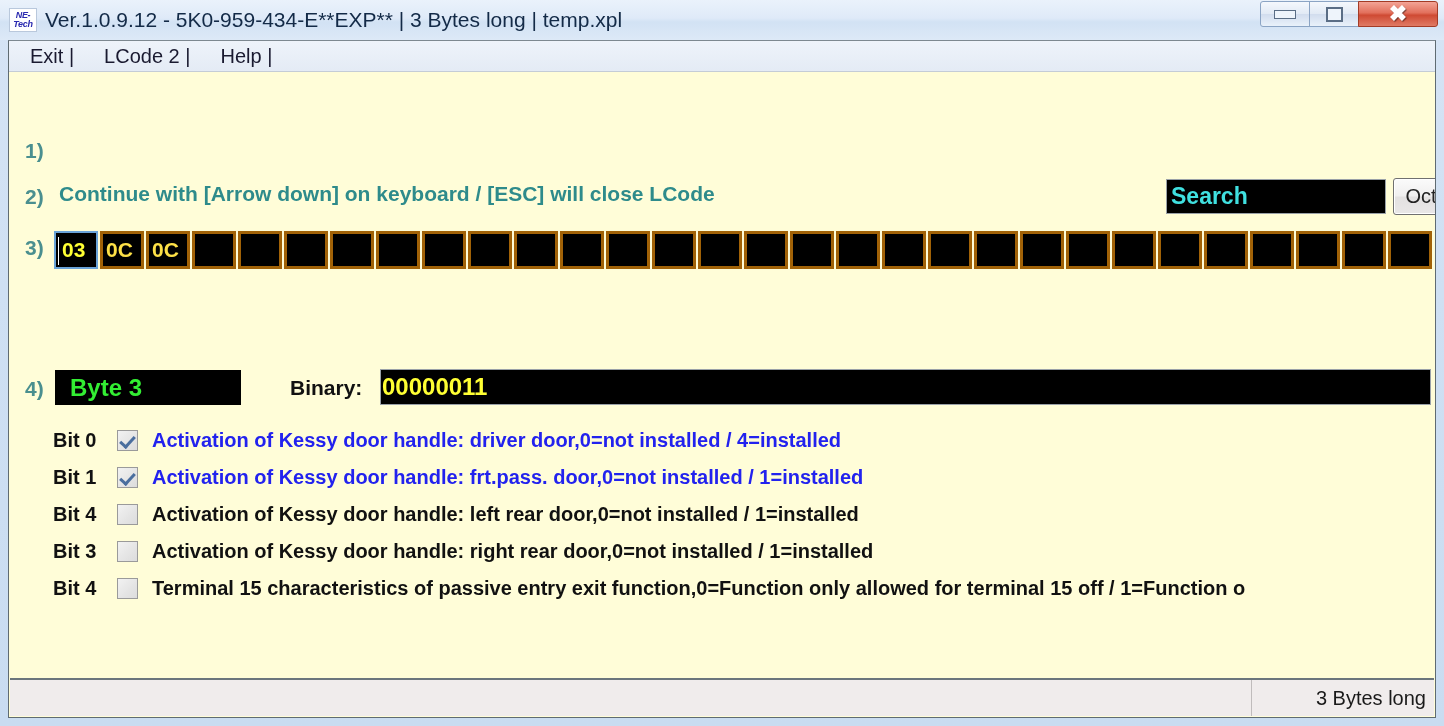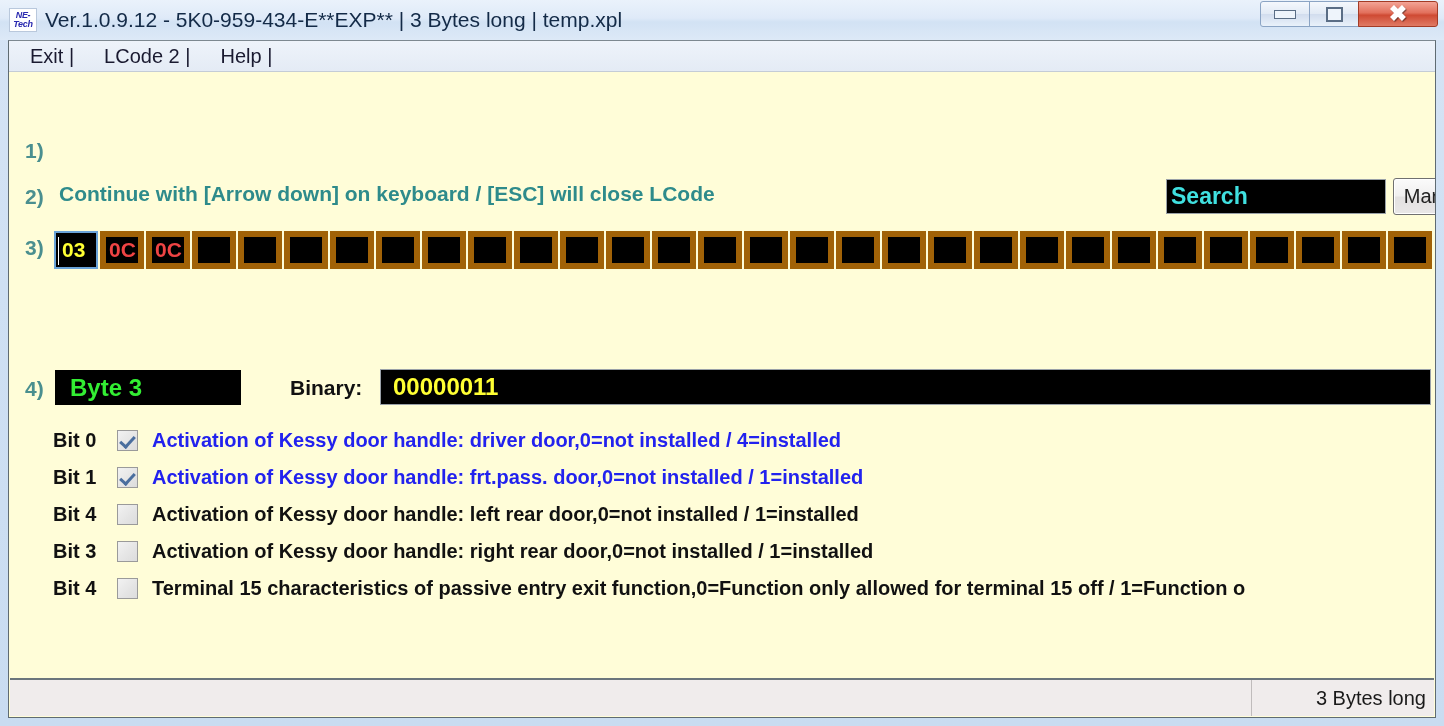--- a/index.html
+++ b/index.html
@@ -190,28 +190,28 @@
 
   
   #bytes-row {
     position: absolute;
     left: 45px; top: 159px;
     display: flex;
   }
   .byte-box {
     width: 44px; height: 38px;
     background: #000000;
-    border: 6px solid #a16207;
+    border: 3px solid #a16207;
     box-sizing: border-box;
     margin-right: 2px;
     display: flex; align-items: center; justify-content: flex-start;
     font-size: 21px; font-weight: bold;
     font-family: "Liberation Sans", sans-serif;
     padding-left: 3px;
-    color: #ef4444;
+    color: #fde047;
     position: relative;
   }
   .byte-box.selected {
     color: #ffff33;
     border: 2px solid #6aa3d8;
     padding-left: 6px;
   }
   .byte-box.selected::before {
     content: "";
     position: absolute;
@@ -246,21 +246,21 @@
     left: 371px; top: 297px;
     width: 1051px; height: 36px;
     background: #000000;
     border: 1px solid #9aa1a8;
     box-sizing: border-box;
     display: flex; align-items: center;
   }
   #binary-value {
     color: #ffff33;
     font-size: 24px; font-weight: bold;
-    padding-left: 12px;
+    padding-left: 1px;
     font-family: "Liberation Sans", sans-serif;
   }
 
   
   #bits {
     position: absolute;
     left: 0; top: 350px;
     width: 100%;
   }
   .bit-row {
@@ -372,21 +372,21 @@
 
       <div class="step-num" style="left:16px; top:67px;">1)</div>
 
       <div class="step-num" style="left:16px; top:113px;">2)</div>
       <div id="row2-hint">Continue with [Arrow down] on keyboard / [ESC] will close LCode</div>
 
       <div id="search-field">
         <span id="search-value">Search</span>
       </div>
       <div id="dec-button">
-        <span id="dec-label">Mar</span>
+        <span id="dec-label">Oct</span>
       </div>
 
       <div class="step-num" style="left:16px; top:164px;">3)</div>
       <div id="bytes-row">
           <div class="byte-box selected">
             <span>03</span>
           </div>
           <div class="byte-box">
             <span>0C</span>
           </div>

